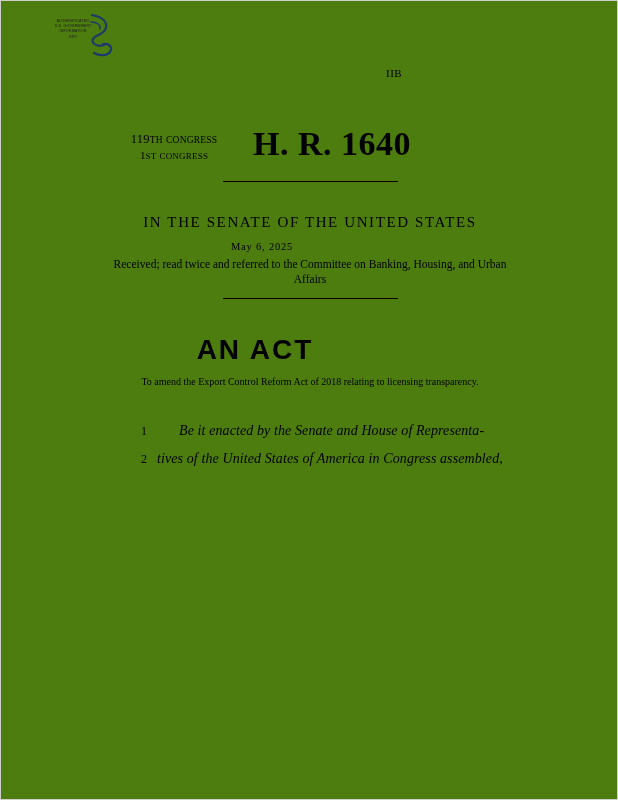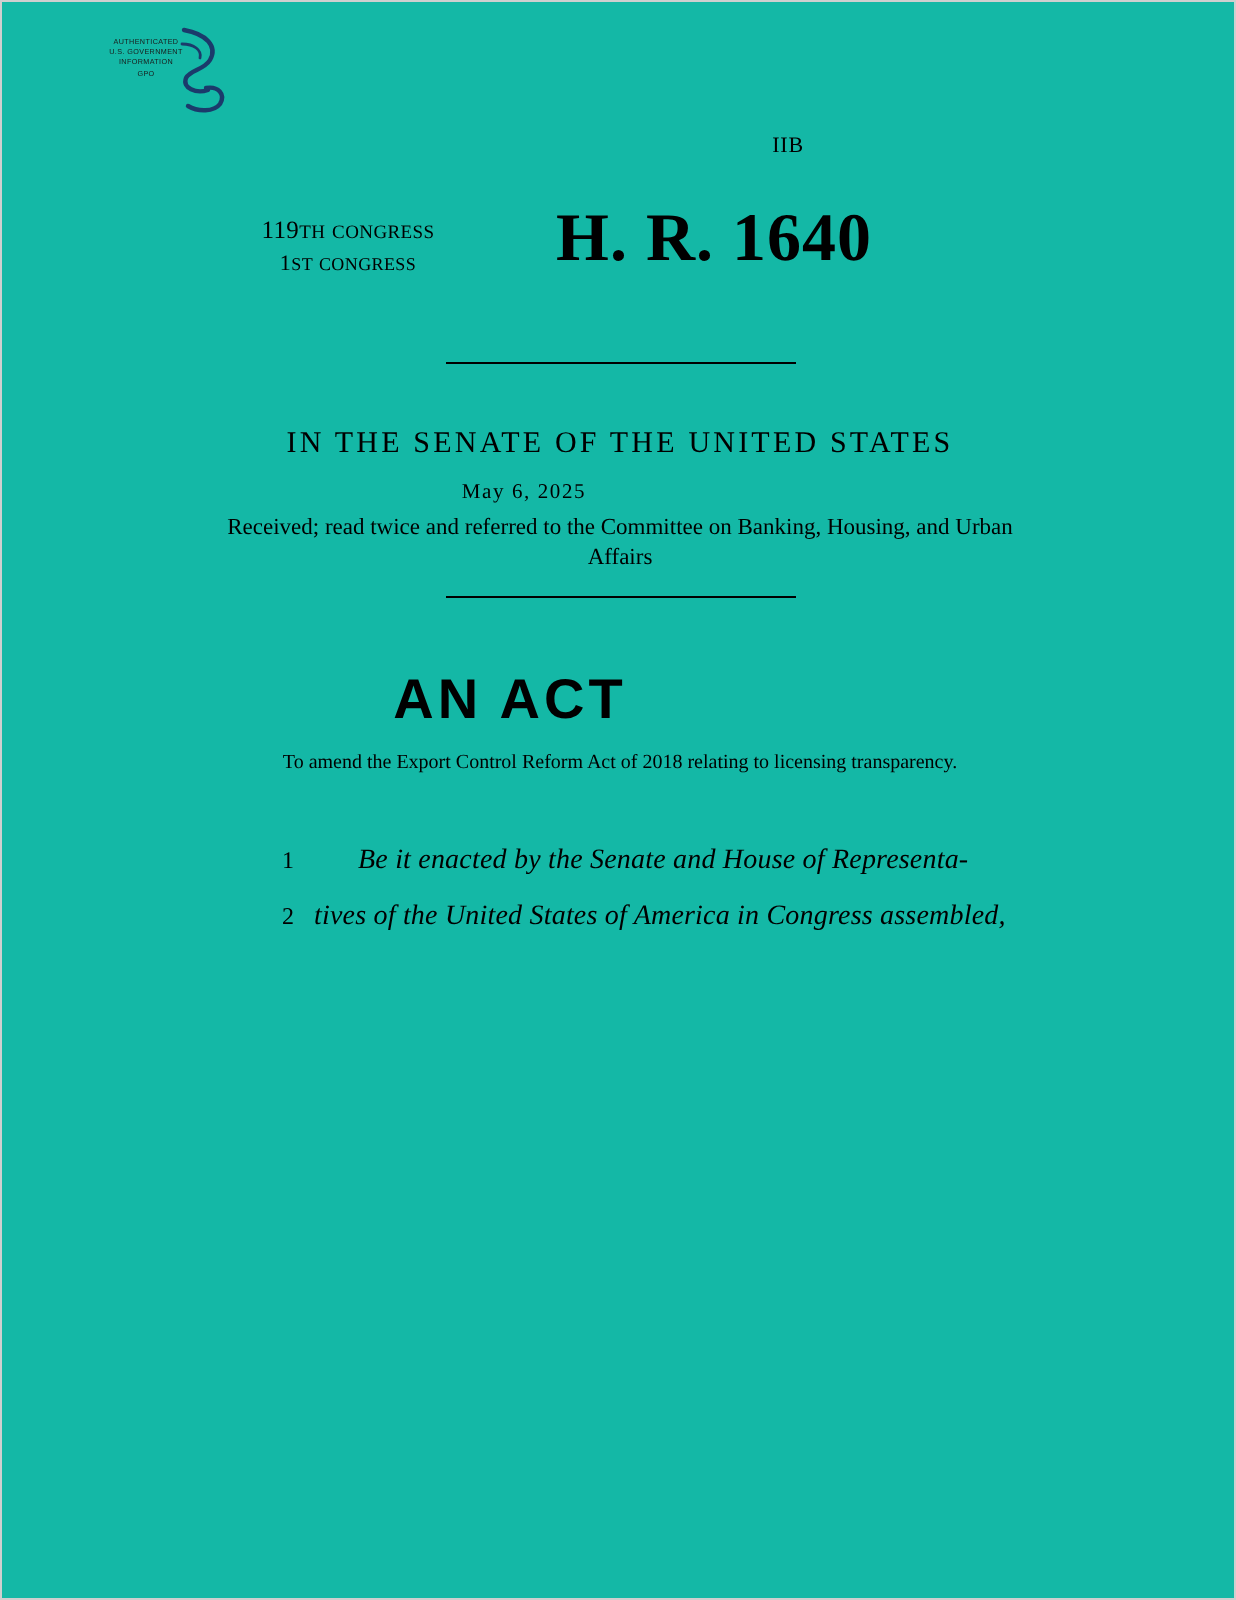--- a/index.html
+++ b/index.html
@@ -16,21 +16,21 @@
     overflow: hidden;
   }
   .page {
     position: absolute;
     left: 0;
     top: 0;
     width: 618px;
     height: 800px;
     box-sizing: border-box;
     border: 1px solid #cfcfcf;
-    background: #14b8a6;
+    background: #4d7c0f;
   }
 
   
   .gpo-logo {
     position: absolute;
     left: 52px;
     top: 12px;
     width: 62px;
     height: 44px;
   }
@@ -65,25 +65,24 @@
     font-size: 11px;
     letter-spacing: 0.4px;
     padding-left: 168px;
     box-sizing: border-box;
   }
 
   
   .bill-head {
     position: absolute;
     left: 108px;
-    top: 100px;
+    top: 124px;
     width: 420px;
     display: flex;
     align-items: center;
-    gap: 25px;
   }
   .congress-block {
     width: 130px;
     text-align: center;
     padding-top: 6px;
   }
   .congress-line {
     font-family: "Liberation Serif", serif;
     font-size: 12.5px;
     line-height: 15px;

